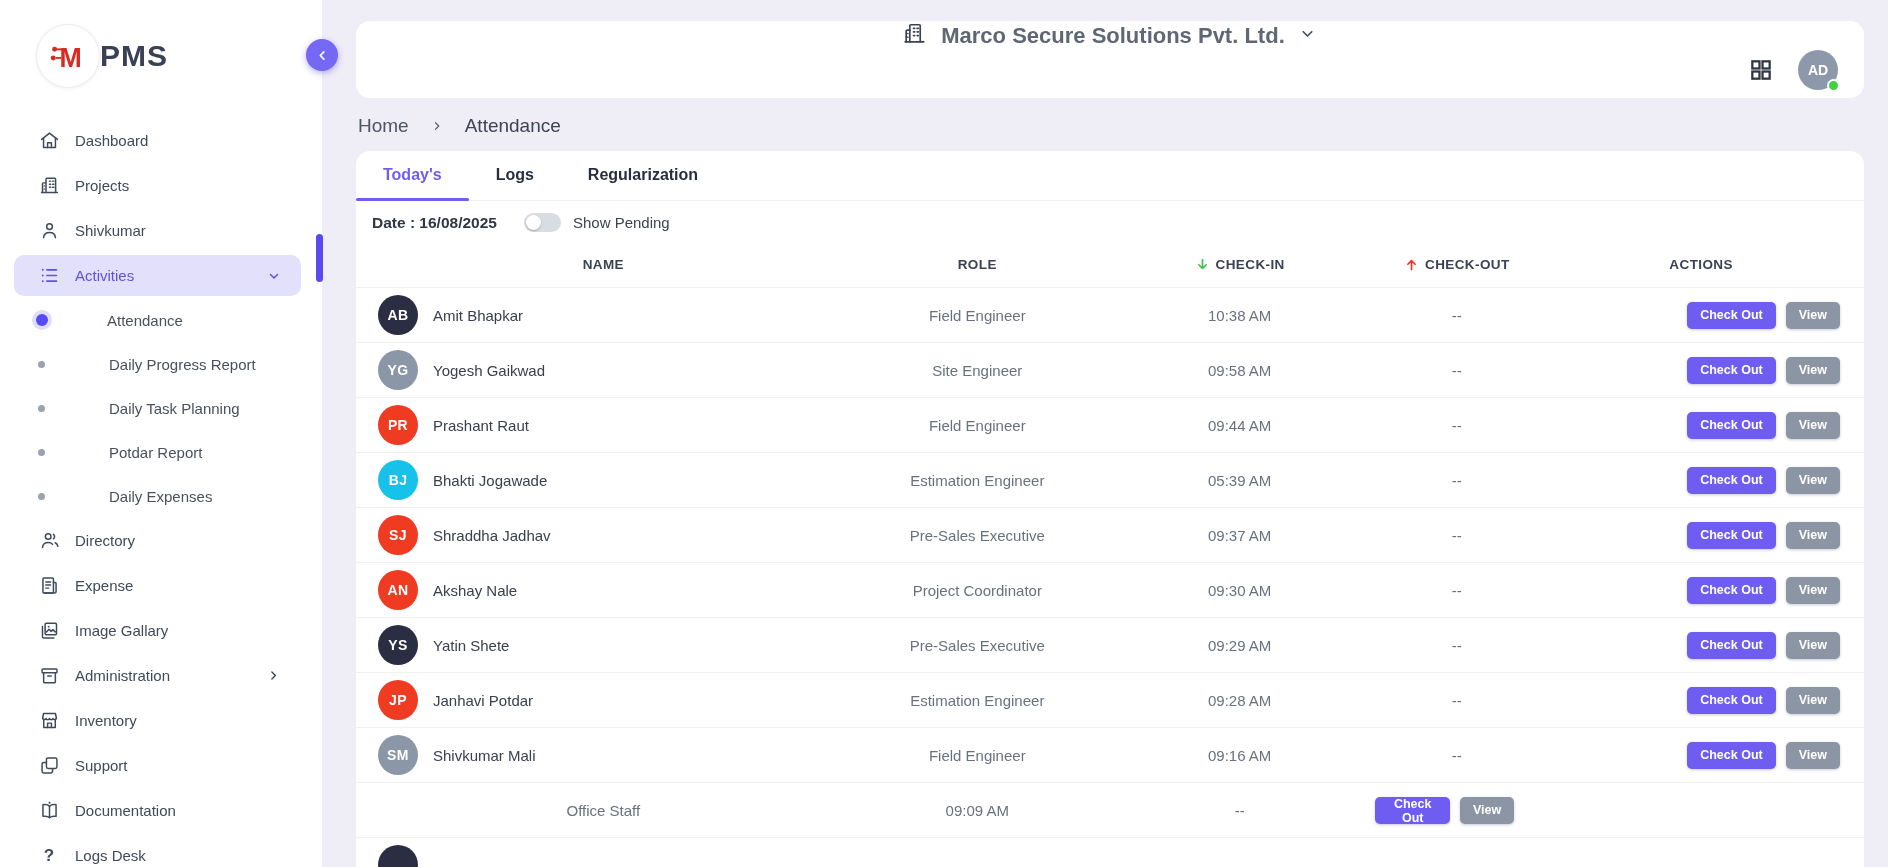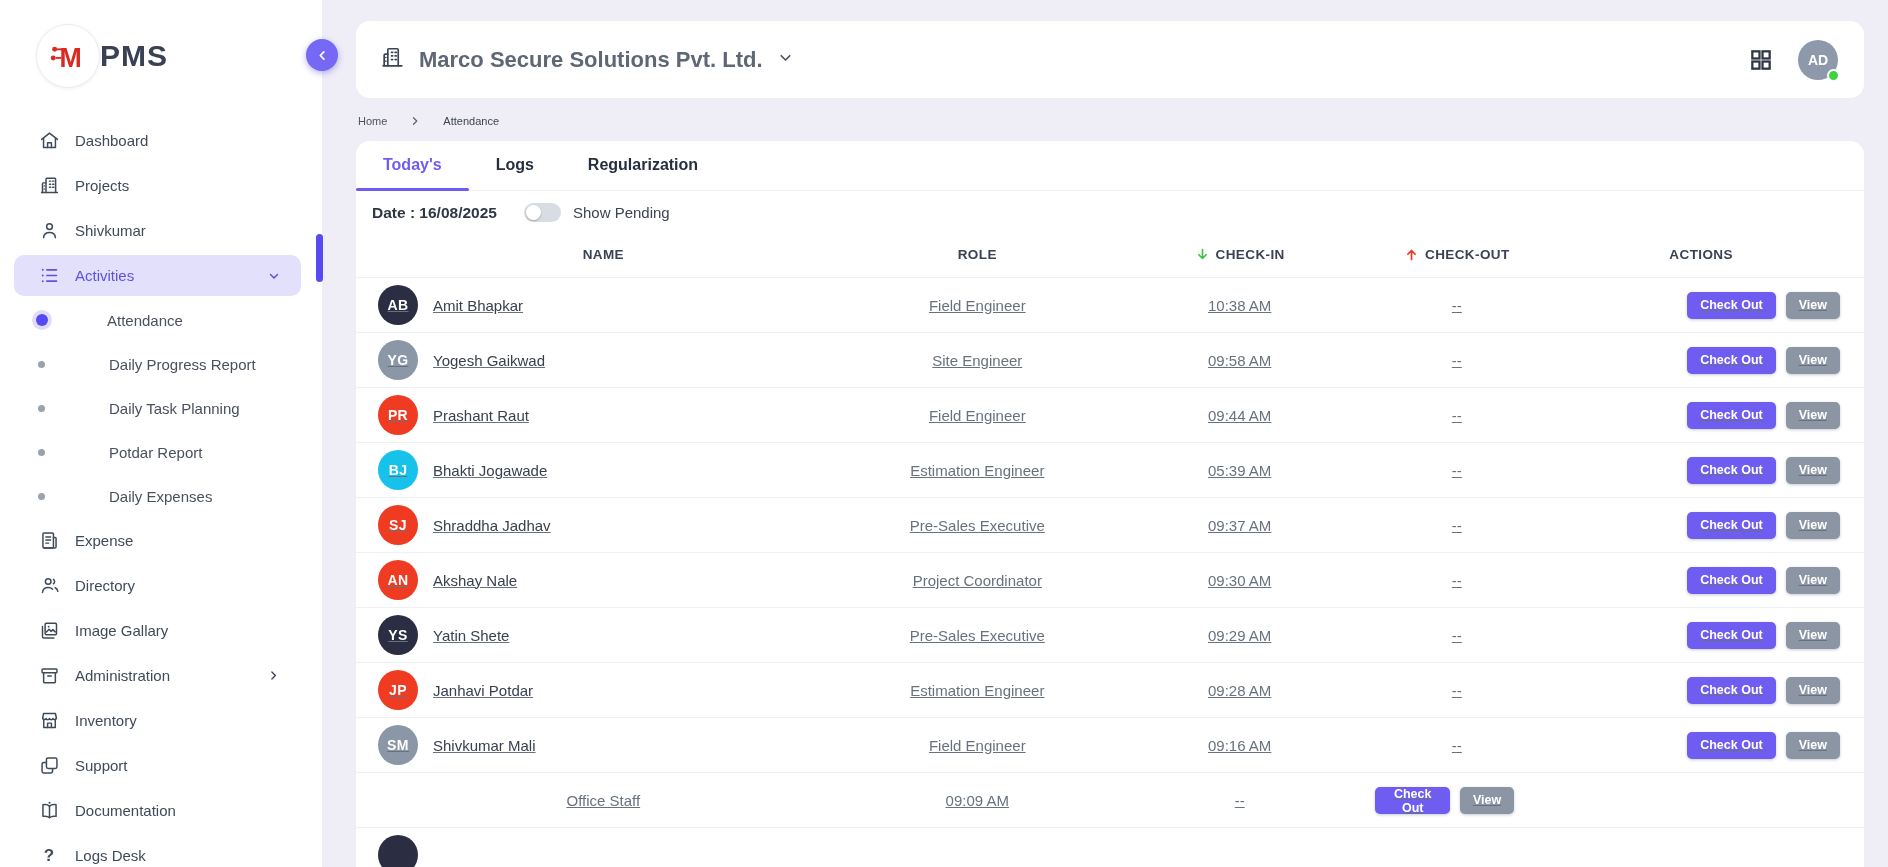--- a/index.html
+++ b/index.html
@@ -31,52 +31,52 @@
   .help-q { font-size:17px; font-weight:700; color:#3f4a59; }
 
   
   .collapse-btn { position:absolute; left:306px; top:39px; width:32px; height:32px; border-radius:50%;
                   background:#7468f4; border:none; z-index:5; cursor:pointer; display:flex; align-items:center;
                   justify-content:center; box-shadow:0 2px 6px rgba(90,80,220,.45); }
 
   
   .content { position:absolute; left:322px; top:0; right:0; bottom:0; padding:21px 24px 0 34px; }
 
-  .topbar { height:77px; background:#fff; border-radius:14px; display:flex; align-items:center; padding:0 26px 0 24px; }
+  .topbar { height:77px; background:#fff; border-radius:14px; display:flex; align-items:center; padding:0 26px 0 24px;flex-direction:column; }
   .company { display:flex; align-items:center; gap:14px; cursor:pointer; }
   .company-name { font-size:22px; font-weight:600; color:#5f6775; }
   .topbar-right { margin-left:auto; display:flex; align-items:center; gap:24px; }
   .grid-btn { background:none; border:none; cursor:pointer; display:flex; padding:0; }
   .user-avatar { position:relative; width:40px; height:40px; border-radius:50%; background:#8d99ab; color:#fff;
                  font-size:14px; font-weight:700; display:flex; align-items:center; justify-content:center; cursor:pointer; }
   .presence { position:absolute; right:-2px; bottom:-2px; width:13px; height:13px; border-radius:50%;
               background:#3ed33e; border:2px solid #fff; }
 
-  .breadcrumb { display:flex; align-items:center; gap:22px; padding:17px 2px 14px; font-size:11px; color:#4d5562; }
+  .breadcrumb { display:flex; align-items:center; gap:22px; padding:17px 2px 14px; font-size:19px; color:#4d5562; }
   .crumb-current { color:#3c4452; }
 
   .main-card { background:#fff; border-radius:14px; min-height:760px; }
 
   .tabs { display:flex; border-bottom:1px solid #f0f1f5; }
   .tab { position:relative; padding:0 27px; line-height:48px; height:49px; font-size:16px; font-weight:600; color:#272e3f; cursor:pointer; }
   .tab.active { color:#6f5cf1; }
   .tab.active::after { content:""; position:absolute; left:0; right:0; bottom:-1px; height:3px; background:#6f5cf1; border-radius:2px; }
 
   .filter-row { display:flex; align-items:center; padding:12px 16px 10px; }
   .date-label { font-size:15.5px; font-weight:700; color:#2f3745; }
   .toggle { width:37px; height:19px; border-radius:10px; background:#d8dce3; margin-left:27px; position:relative; cursor:pointer; flex:0 0 37px; }
   .toggle .knob { position:absolute; left:2px; top:2px; width:15px; height:15px; border-radius:50%; background:#fff; box-shadow:0 1px 2px rgba(0,0,0,.25); }
   .toggle-label { font-size:15px; color:#3d4451; margin-left:12px; }
 
   .thead, .trow { display:grid; grid-template-columns:32.8% 16.8% 18% 10.8% 21.6%; align-items:center; }
   .thead { height:45px; }
   .th { display:flex; align-items:center; justify-content:center; gap:6px; font-size:13.5px; font-weight:700;
         color:#3a4253; letter-spacing:.4px; }
   .trow { height:55px; border-top:1px solid #eef1f4; }
-  .td { font-size:15px; color:#68727f; text-align:center;text-decoration:underline; }
+  .td { font-size:15px; color:#68727f; text-align:center; }
   .name-cell { display:flex; align-items:center; text-align:left; padding-left:22px; }
   .avatar { width:40px; height:40px; border-radius:50%; color:#fff; font-size:14px; font-weight:700;
             display:flex; align-items:center; justify-content:center; letter-spacing:.4px; flex:0 0 40px; overflow:hidden; }
   .ename { margin-left:15px; font-size:15px; color:#39404e; }
   .actions { display:flex; justify-content:flex-end; align-items:flex-start; gap:10px; padding-right:24px; }
   .btn { border:none; height:27px; border-radius:5px; color:#fff; font-size:12.5px; font-weight:700; cursor:pointer;
          font-family:"Liberation Sans", sans-serif; box-shadow:0 1px 3px rgba(40,40,90,.25); }
   .btn.primary { background:#6f5cf1; padding:0 13px; }
   .btn.gray { background:#8b95a3; padding:0 13px; }
 </style>
@@ -167,37 +167,37 @@
       <span>Potdar Report</span>
     </div>
     <div class="sub-item">
       <span class="sdot"></span>
       <span>Daily Expenses</span>
     </div>
 
     <div class="nav-item">
       <span class="nico">
         <svg width="21" height="21" viewBox="0 0 24 24" fill="none" stroke="#3f4a59" stroke-width="1.7" stroke-linecap="round" stroke-linejoin="round">
+            <circle cx="10.5" cy="7.5" r="3.2"></circle>
+            <path d="M4 20c.3-3.7 3-5.7 6.5-5.7 2 0 3.8.7 5 1.9"></path>
+            <path d="M16.5 4.9a3.2 3.2 0 0 1 0 5.2M18.5 14.6c1.6.7 2.7 2 3 4"></path>
+          </svg>
+      </span>
+      <span class="nlabel">Directory</span>
+    </div>
+
+    <div class="nav-item">
+      <span class="nico">
+        <svg width="21" height="21" viewBox="0 0 24 24" fill="none" stroke="#3f4a59" stroke-width="1.7" stroke-linecap="round" stroke-linejoin="round">
             <rect x="4.5" y="3.5" width="12" height="17" rx="1.2"></rect>
             <path d="M16.5 8.5h2a1 1 0 0 1 1 1V19a1.5 1.5 0 0 1-1.5 1.5H6"></path>
             <path d="M7.8 8h5.4M7.8 11.5h5.4M7.8 15h3.2"></path>
           </svg>
       </span>
       <span class="nlabel">Expense</span>
-    </div>
-
-    <div class="nav-item">
-      <span class="nico">
-        <svg width="21" height="21" viewBox="0 0 24 24" fill="none" stroke="#3f4a59" stroke-width="1.7" stroke-linecap="round" stroke-linejoin="round">
-            <circle cx="10.5" cy="7.5" r="3.2"></circle>
-            <path d="M4 20c.3-3.7 3-5.7 6.5-5.7 2 0 3.8.7 5 1.9"></path>
-            <path d="M16.5 4.9a3.2 3.2 0 0 1 0 5.2M18.5 14.6c1.6.7 2.7 2 3 4"></path>
-          </svg>
-      </span>
-      <span class="nlabel">Directory</span>
     </div>
 
     <div class="nav-item">
       <span class="nico">
         <svg width="21" height="21" viewBox="0 0 24 24" fill="none" stroke="#3f4a59" stroke-width="1.7" stroke-linecap="round" stroke-linejoin="round">
             <rect x="7" y="3.8" width="13" height="13" rx="1.4"></rect>
             <path d="M4 7.5V19a1.5 1.5 0 0 0 1.5 1.5H17"></path>
             <path d="M8.5 13.8l3-3.2 2.4 2.4 2-2 2.6 2.6"></path>
             <circle cx="11" cy="7.6" r="1" fill="#3f4a59" stroke="none"></circle>
           </svg>

